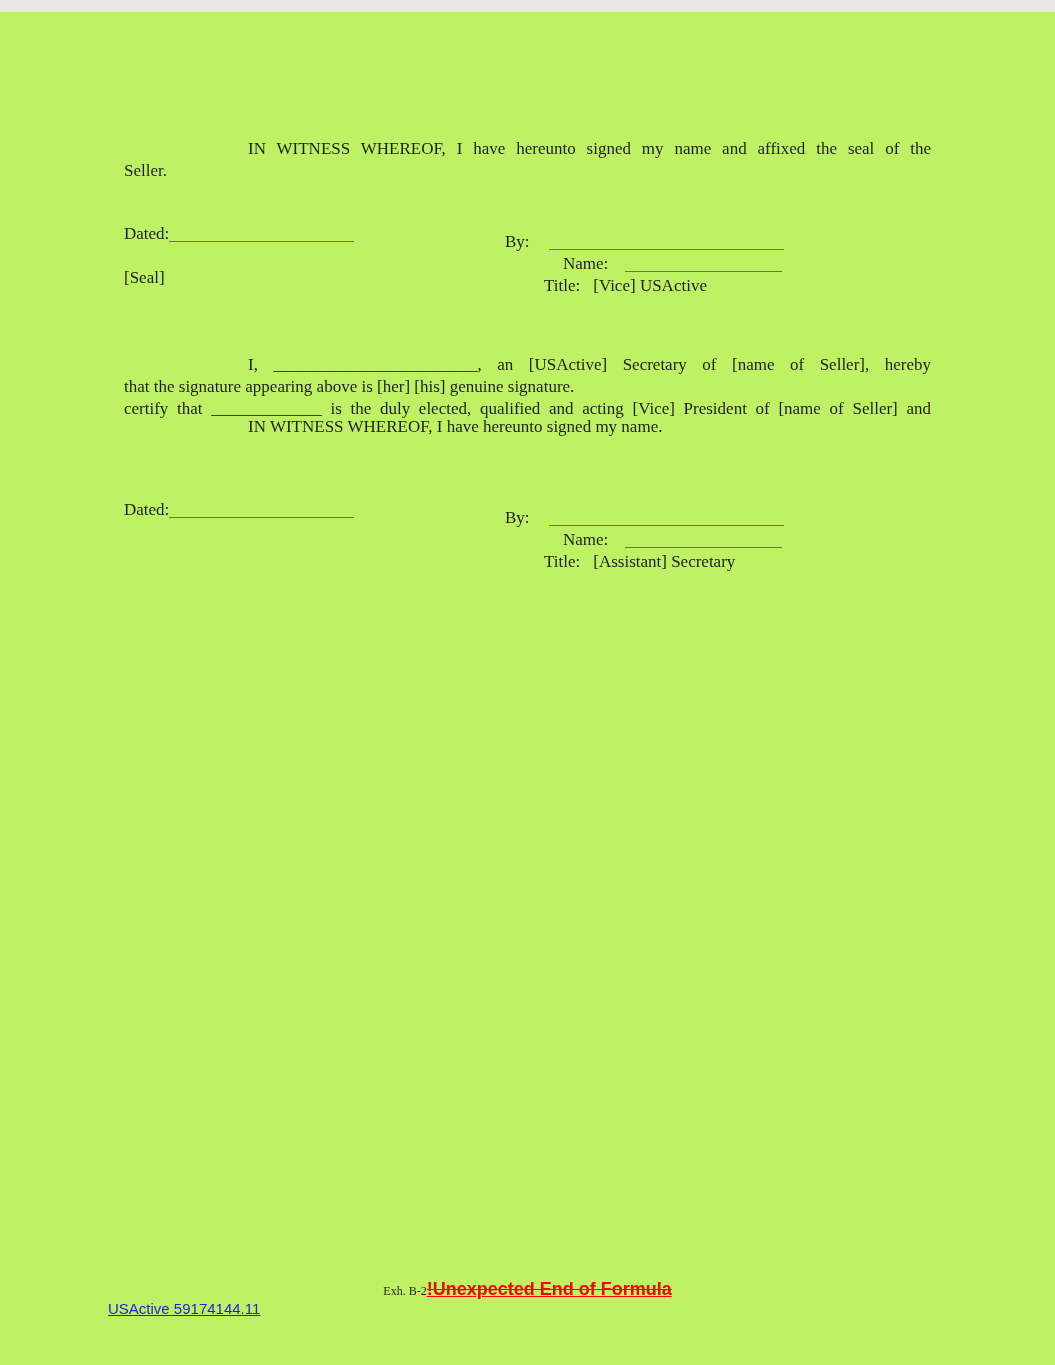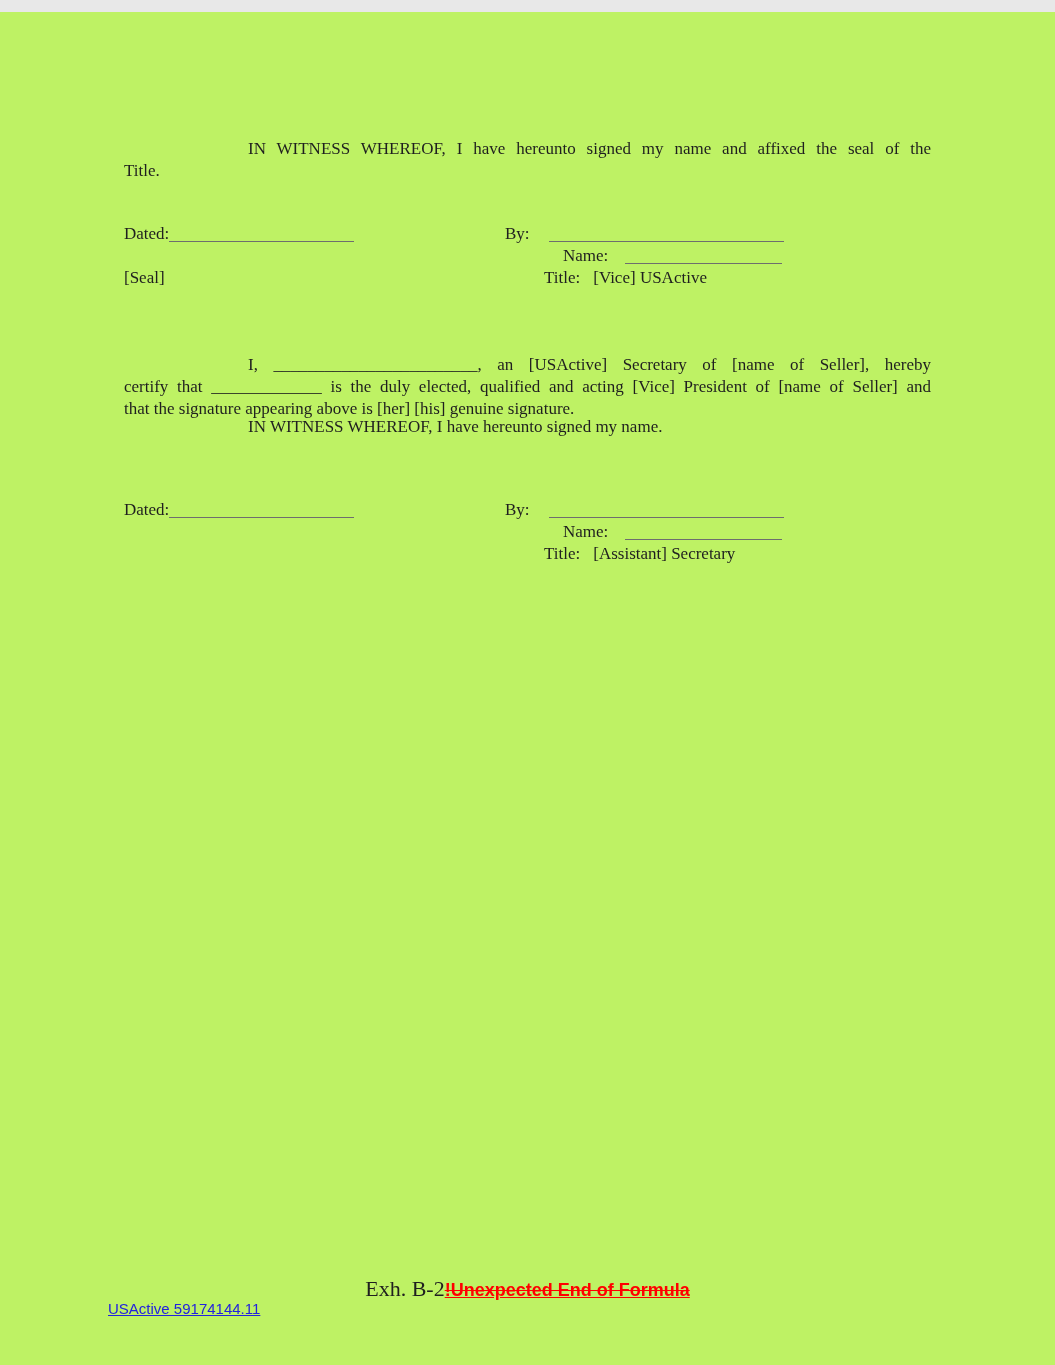--- a/index.html
+++ b/index.html
@@ -19,21 +19,21 @@
   .line { height: 22px; }
   .jline {
     text-align: justify;
     text-align-last: justify;
     white-space: nowrap;
     overflow: hidden;
   }
   .indent { text-indent: 124px; }
   .sig { height: 66px; }
   .sig-left  { position: absolute; left: 0; top: 0; }
-  .sig-right { position: absolute; left: 381px; top: 0; }
+  .sig-right { position: absolute; left: 381px; top: 8px; }
   .row { height: 22px; white-space: nowrap; }
   .blank {
     display: inline-block;
     border-bottom: 1px solid #6e6e6e;
     height: 14px;
     position: relative;
     top: 3px;
   }
   .w185 { width: 185px; }
   .w235 { width: 235px; }
@@ -44,21 +44,21 @@
   .ind58 { margin-left: 58px; }
   .ind39 { margin-left: 39px; }
   .footer-center {
     position: absolute;
     top: 1266px;
     left: 0;
     width: 1055px;
     text-align: center;
     white-space: nowrap;
   }
-  .exh-label { font-family: "Liberation Serif", serif; font-size: 22px; color: #1f1f1f; }
+  .exh-label { font-family: "Liberation Serif", serif; font-size: 12px; color: #1f1f1f; }
   .error-text {
     font-family: "Liberation Sans", sans-serif;
     font-size: 18px;
     font-weight: bold;
     color: #ff0000;
     text-decoration: underline line-through;
     text-decoration-color: #ff0000;
   }
   .doc-id-link {
     position: absolute;
@@ -71,21 +71,21 @@
     cursor: pointer;
   }
 </style>
 </head>
 <body>
 
 <div class="page">
 
   <div class="block" style="top:126px">
     <div class="line jline indent">IN WITNESS WHEREOF, I have hereunto signed my name and affixed the seal of the</div>
-    <div class="line">Title.</div>
+    <div class="line">Seller.</div>
   </div>
 
   <div class="block sig" style="top:211px">
     <div class="sig-left">
       <div class="row">
         <span>Dated:</span><span class="blank w185"></span>
       </div>
       <div class="row"></div>
       <div class="row">
         <span>[Seal]</span>
@@ -99,22 +99,22 @@
         <span>Name:</span><span class="blank w157 ml17"></span>
       </div>
       <div class="row ind39">
         <span>Title:</span><span class="ml13">[Vice] USActive</span>
       </div>
     </div>
   </div>
 
   <div class="block" style="top:342px">
     <div class="line jline indent">I, ________________________, an [USActive] Secretary of [name of Seller], hereby</div>
+    <div class="line">that the signature appearing above is [her] [his] genuine signature.</div>
     <div class="line jline">certify that _____________ is the duly elected, qualified and acting [Vice] President of [name of Seller] and</div>
-    <div class="line">that the signature appearing above is [her] [his] genuine signature.</div>
   </div>
 
   <div class="block" style="top:404px">
     <div class="line indent">IN WITNESS WHEREOF, I have hereunto signed my name.</div>
   </div>
 
   <div class="block sig" style="top:487px">
     <div class="sig-left">
       <div class="row">
         <span>Dated:</span><span class="blank w185"></span>

